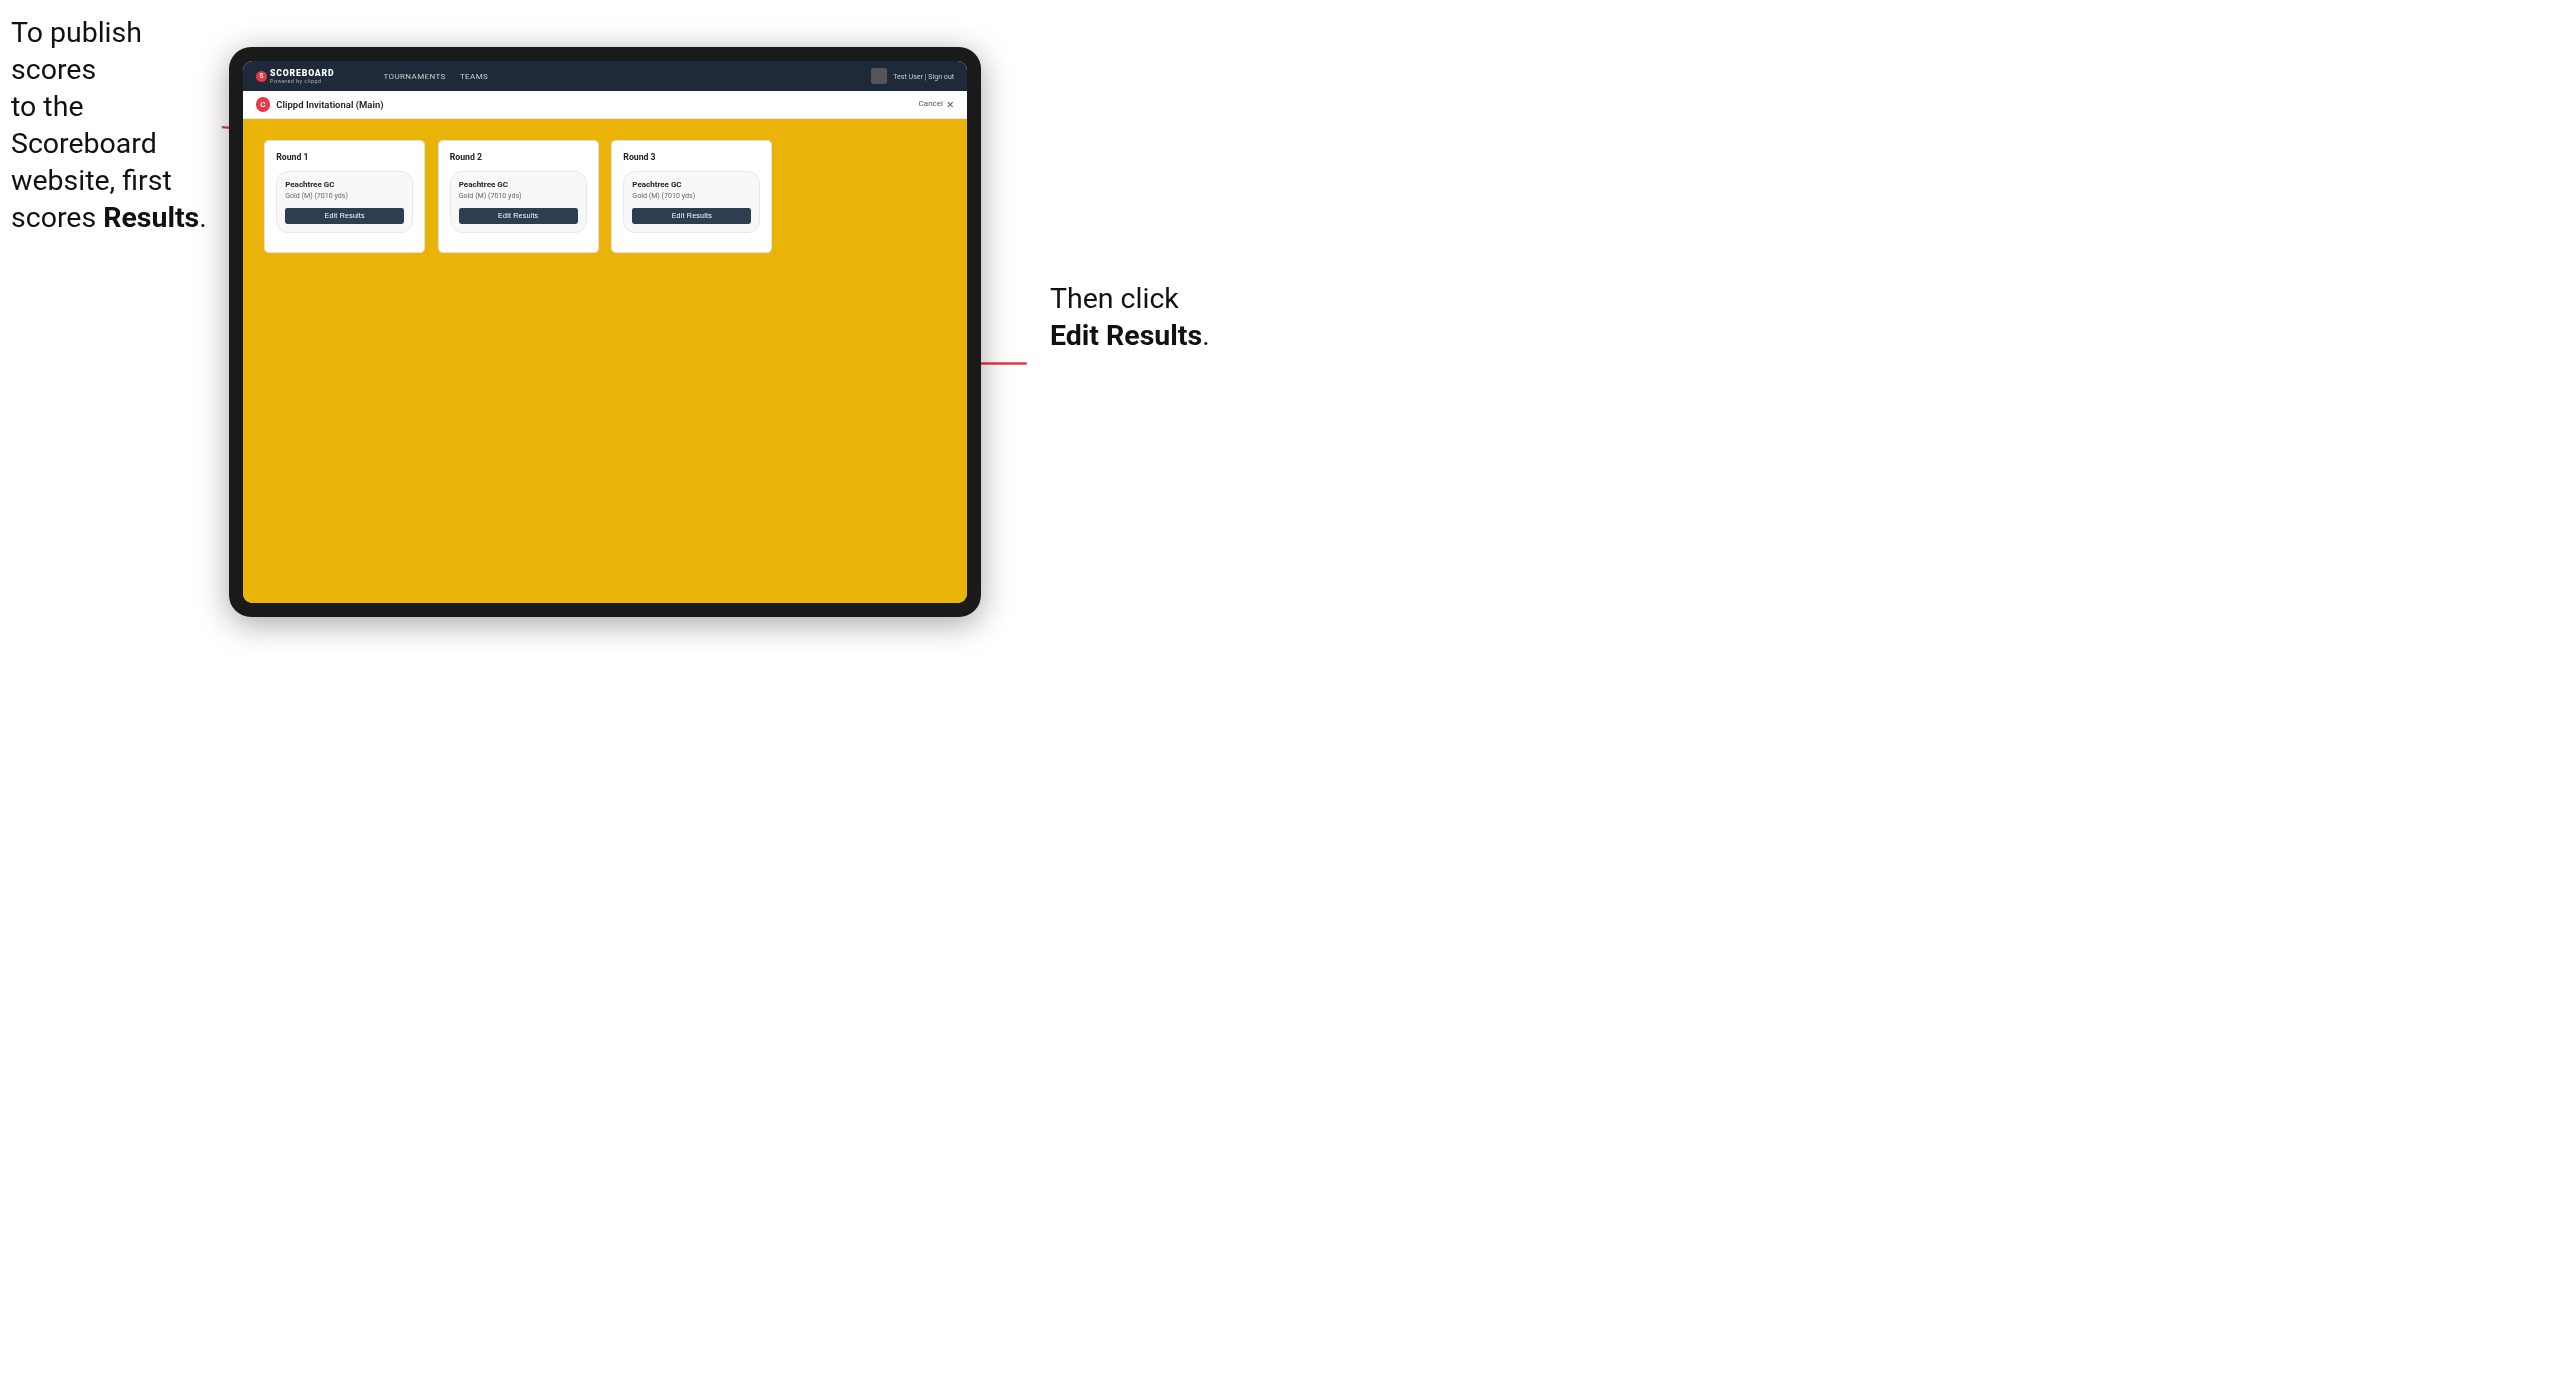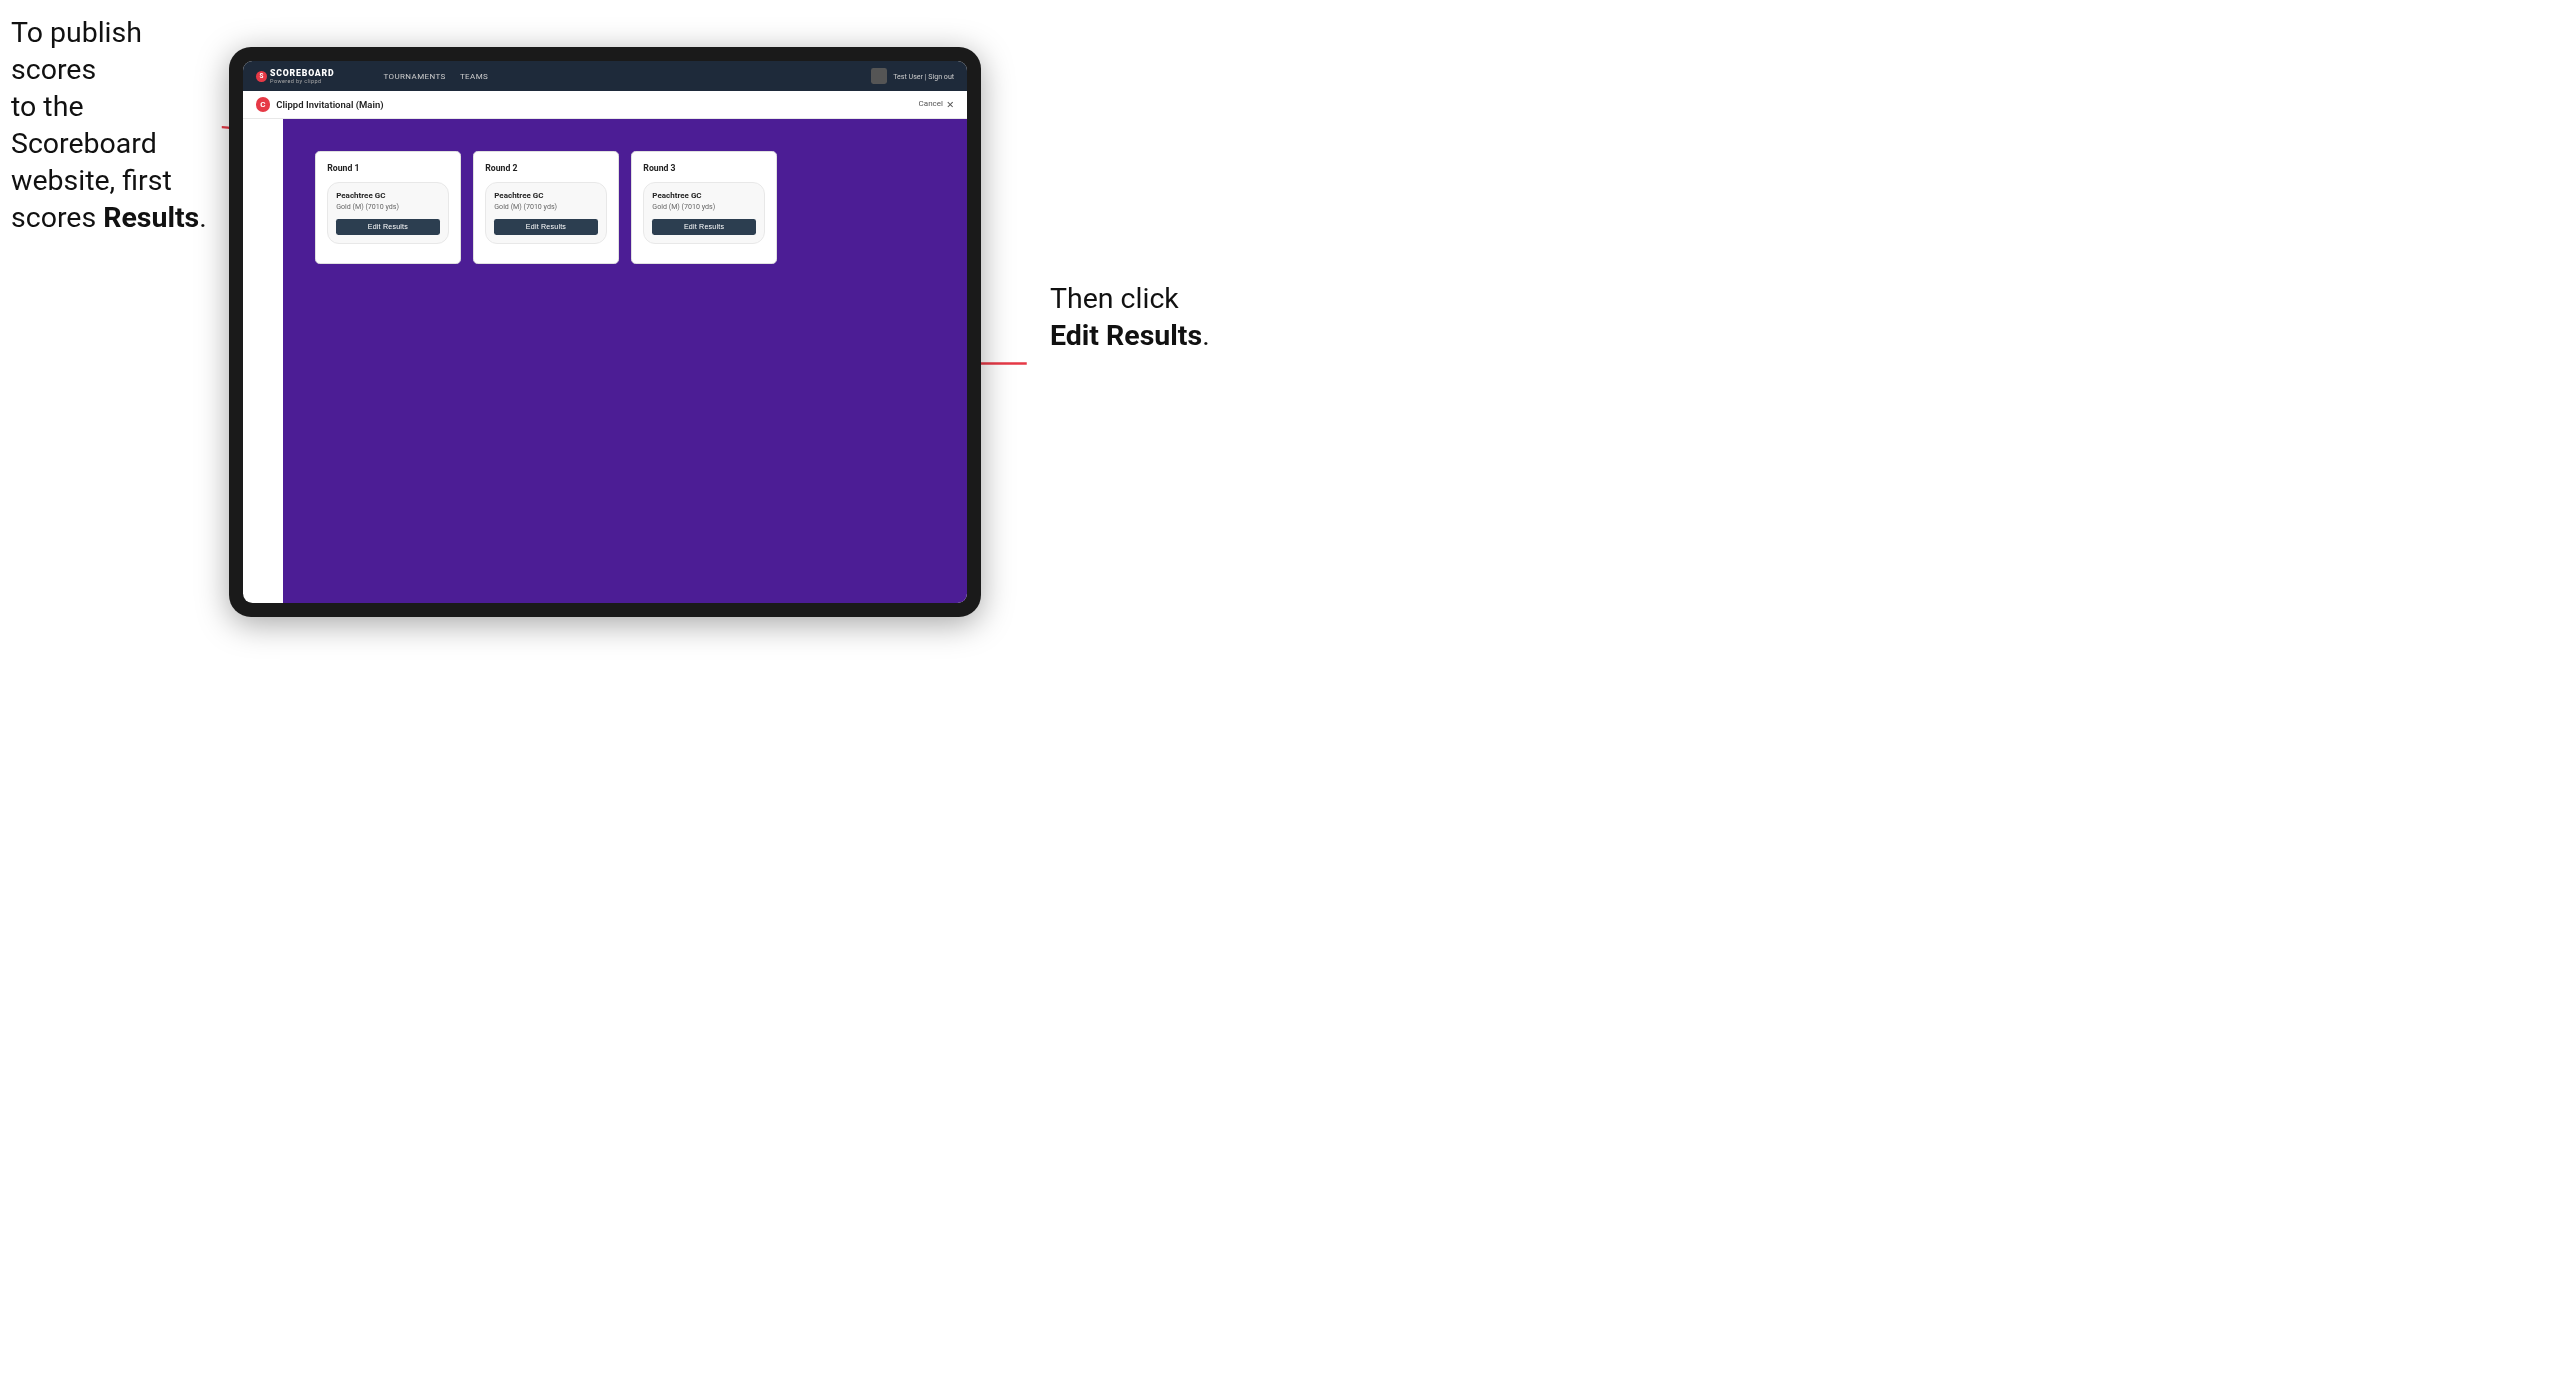--- a/index.html
+++ b/index.html
@@ -213,24 +213,23 @@
 
     .sub-nav-tab.active {
       background: #3a5068;
       color: #fff;
       font-weight: 600;
     }
 
     
     .main-content {
       flex: 1;
-      background: #4c1d95;
-      padding: 32px;
+      background: #eab308;
+      padding: 21px;
       overflow: auto;
-      margin-left: 40px;
     }
 
     .rounds-grid {
       display: grid;
       grid-template-columns: repeat(4, 1fr);
       gap: 12.7px;
     }
 
     .round-column {
       background: #fff;

